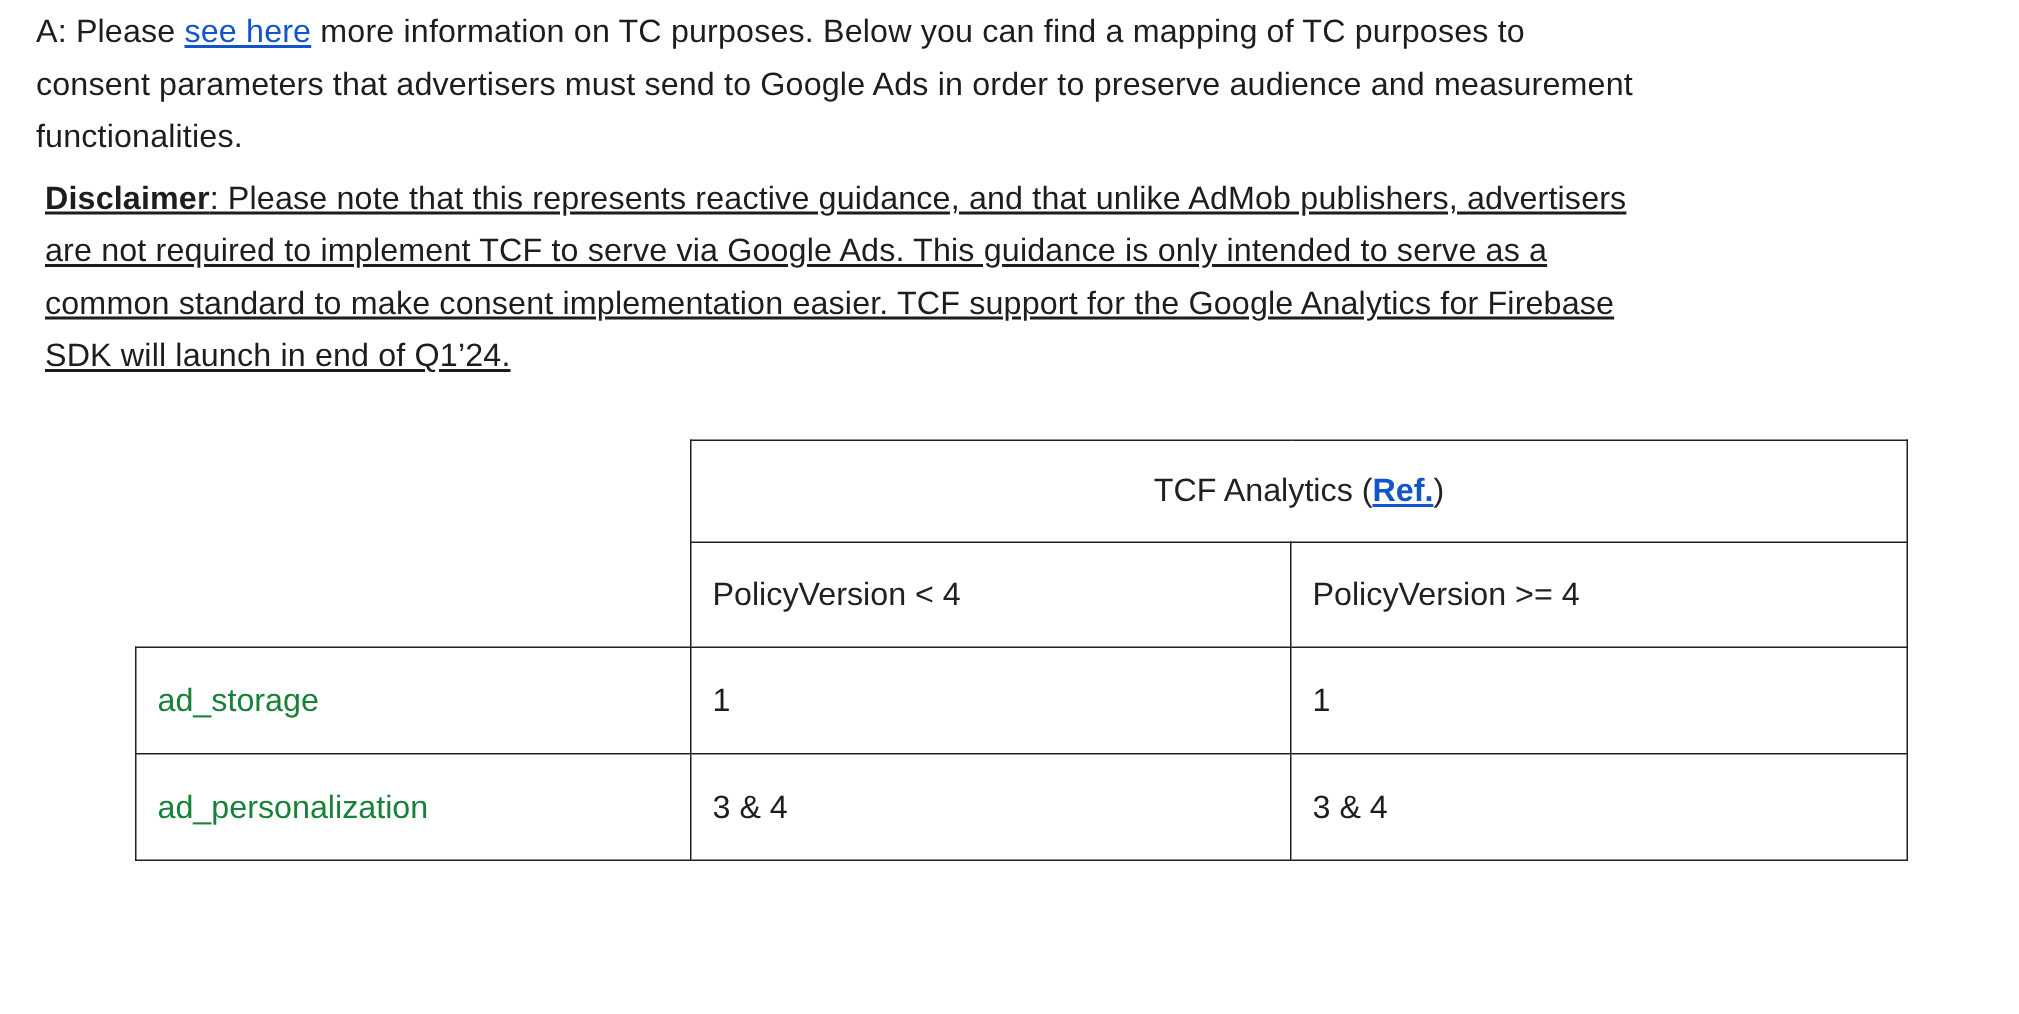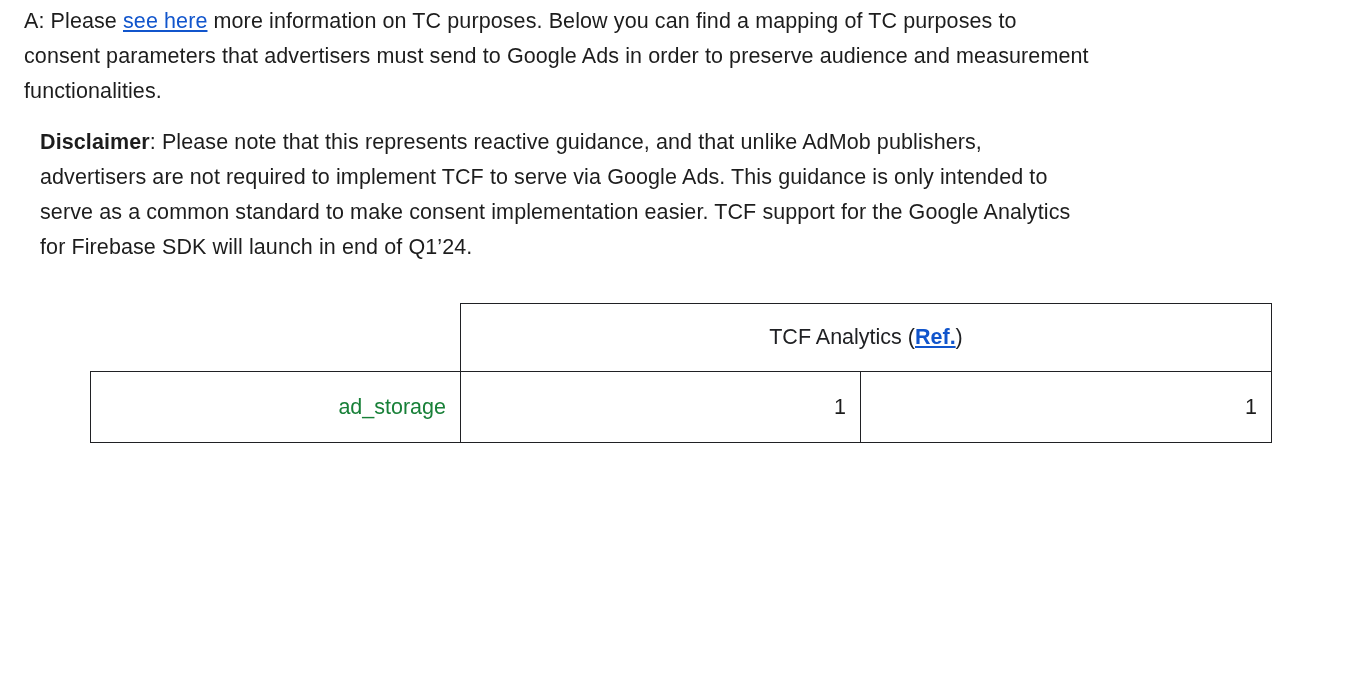--- a/index.html
+++ b/index.html
@@ -21,21 +21,21 @@
     box-sizing: border-box;
     padding: 4px 24px 0 24px;
   }
   .para {
     font-size: 21.5px;
     line-height: 35px;
     color: #1d1d1d;
     letter-spacing: 0.1px;
   }
   .para.first { margin: 0 0 2px 0; }
-  .para.second { margin: 16px; }
+  .para.second { margin: 6px; text-decoration: underline; }
   a.inline-link {
     color: #1155cc;
     text-decoration: underline;
   }
   b { font-weight: bold; }
 
   .table-wrap {
     margin-top: 38px;
     padding-left: 66px;
   }
@@ -51,21 +51,21 @@
     vertical-align: middle;
     text-align: left;
     font-weight: normal;
   }
   .col-empty { width: 370px; border: none !important; }
   .col-a { width: 400px; }
   .col-b { width: 411px; }
 
   tr.header-top td { height: 67px; }
   tr.header-sub td { height: 69px; }
-  tr.data td { height: 70px; text-align: right; }
+  tr.data td { height: 70px; }
 
   .hdr-center {
     text-align: center !important;
     font-weight: bold;
     font-size: 21.5px;
   }
   .hdr-center a {
     color: #1155cc;
     text-decoration: underline;
     font-weight: bold;
@@ -99,22 +99,32 @@
       <colgroup>
         <col class="col-empty">
         <col class="col-a">
         <col class="col-b">
       </colgroup>
       <tbody>
         <tr class="header-top">
           <td class="nb"></td>
           <td class="hdr-center" colspan="2"><span>TCF Analytics (</span><a href="#">Ref.</a><span>)</span></td>
         </tr>
+        <tr class="header-sub">
+          <td class="nb"></td>
+          <td class="hdr-sub">PolicyVersion &lt; 4</td>
+          <td class="hdr-sub">PolicyVersion &gt;= 4</td>
+        </tr>
         <tr class="data">
           <td class="param">ad_storage</td>
           <td class="val">1</td>
           <td class="val">1</td>
+        </tr>
+        <tr class="data">
+          <td class="param">ad_personalization</td>
+          <td class="val">3 &amp; 4</td>
+          <td class="val">3 &amp; 4</td>
         </tr>
       </tbody>
     </table>
   </div>
 
 </div>
 
 </body></html>

